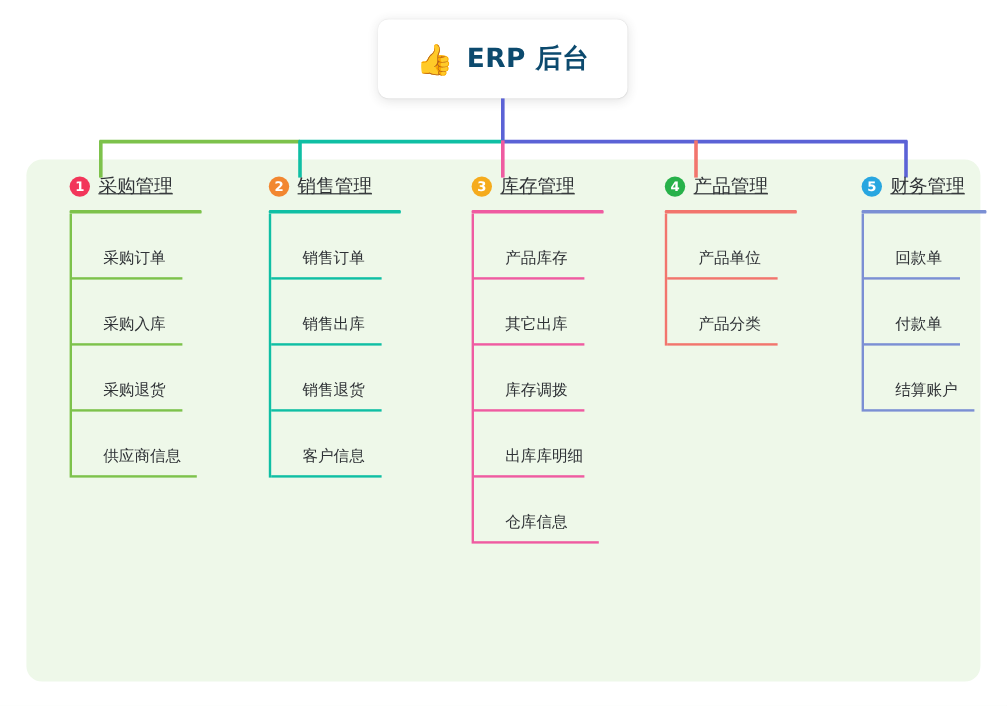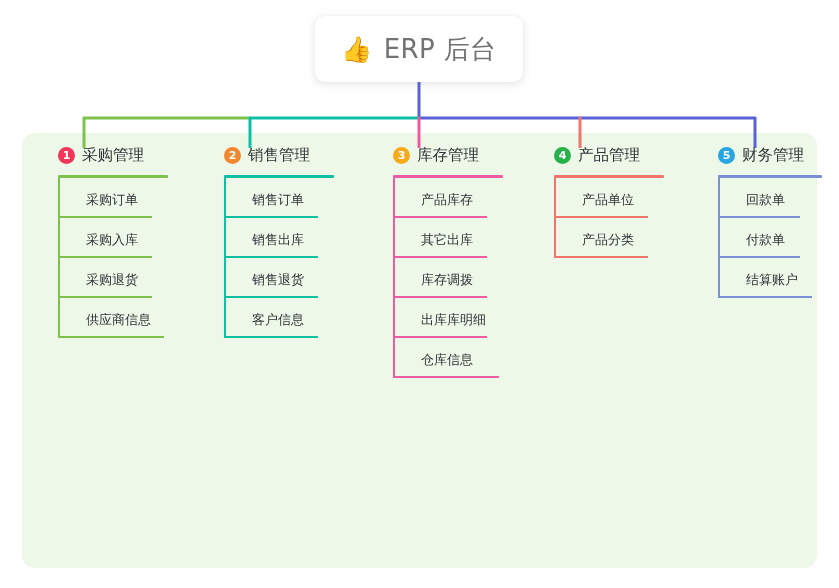--- a/index.html
+++ b/index.html
@@ -34,24 +34,25 @@
     justify-content: center;
     gap: 11px;
     box-sizing: border-box;
   }
   .root-emoji {
     font-size: 25px;
     line-height: 1;
     display: block;
   }
   .root-title {
-    font-size: 26px;
-    color: #737373;
+    font-size: 22px;
+    color: #0c4a6e;
     letter-spacing: 0.4px;
     white-space: nowrap;
+    font-weight: bold;
   }
 
   
   .panel {
     position: absolute;
     left: 22px;
     top: 133px;
     width: 795px;
     height: 435px;
     background: #eef8e9;
@@ -89,20 +90,21 @@
     font-size: 11px;
     line-height: 17px;
     text-align: center;
     font-weight: 700;
     flex: 0 0 auto;
   }
   .col-head-label {
     font-size: 15.5px;
     color: #2f3236;
     white-space: nowrap;
+    text-decoration: underline;
   }
   .col-head-rule {
     height: 3px;
     border-radius: 1px;
     margin-top: 9px;
     margin-left: 18px;
   }
 
   .col-body {
     position: relative;
@@ -111,21 +113,21 @@
   }
   .spine {
     position: absolute;
     left: 0;
     top: 0;
     width: 2px;
     bottom: 0;
   }
   .leaf {
     position: relative;
-    height: 40px;
+    height: 55px;
     box-sizing: border-box;
   }
   .leaf-label {
     position: absolute;
     left: 26px;
     bottom: 9px;
     font-size: 13px;
     color: #2f3236;
     white-space: nowrap;
   }

